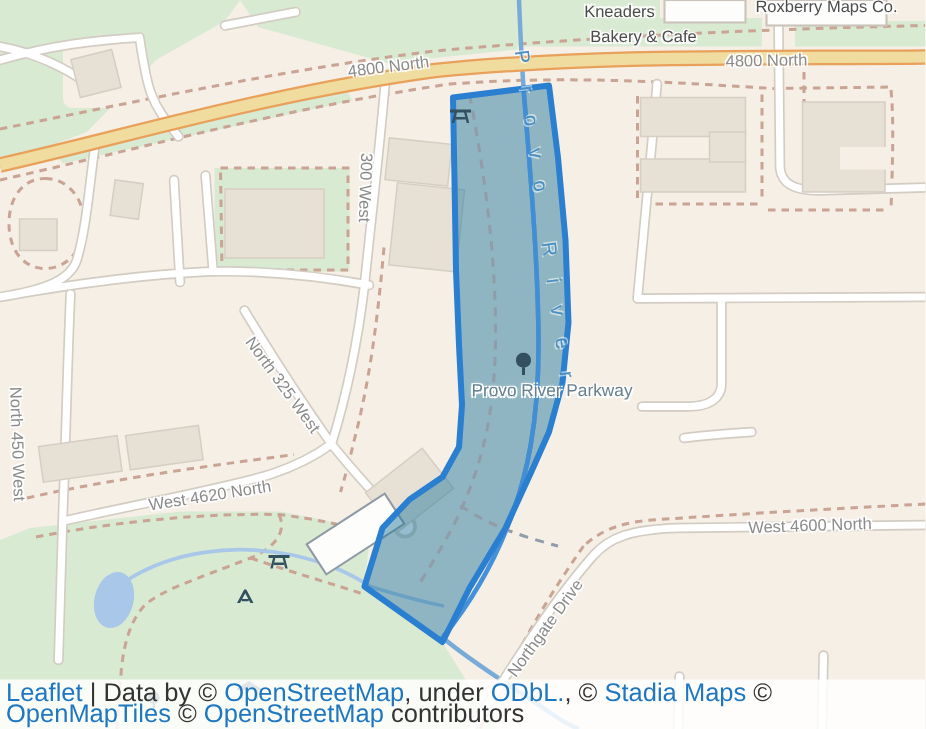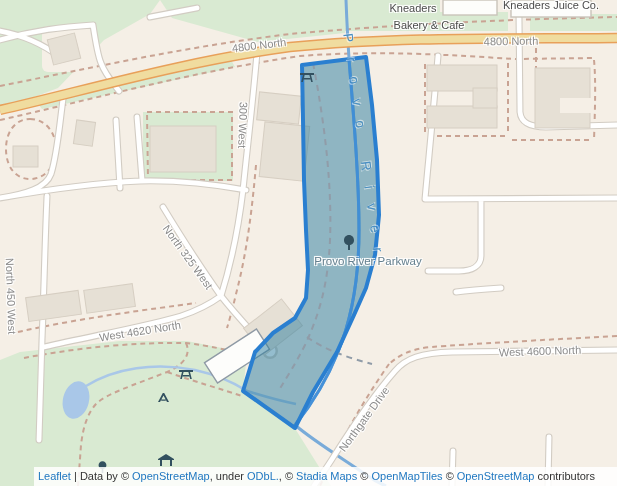--- a/index.html
+++ b/index.html
@@ -9,21 +9,21 @@
   .lbl{position:absolute;transform:translate(-50%,-50%);white-space:nowrap;pointer-events:none;
        text-shadow:-1px -1px 0 #fff,1px -1px 0 #fff,-1px 1px 0 #fff,1px 1px 0 #fff,0 0 3px #fff;}
   .street{font-size:11px;color:#8b8b8b;}
   .poi{font-size:11px;color:#4c4c4c;}
   .park-label{font-size:11.5px;color:#65808f;}
   .water-label{font-size:13.5px;color:#4a8fc2;letter-spacing:15px;
        text-shadow:-1px -1px 0 rgba(255,255,255,.55),1px 1px 0 rgba(255,255,255,.55);}
   .micon{position:absolute;pointer-events:none;}
   .micon svg{fill:#32505f;display:block;}
   #attribution{position:absolute;right:0;bottom:0;background:rgba(255,255,255,0.85);
-       font-size:11px;line-height:14px;color:#333;padding:2px 22px 3px 4px;}
+       font-size:17px;line-height:14px;color:#333;padding:2px 22px 3px 4px;}
   #attribution a{color:#1f77c0;text-decoration:none;cursor:pointer;}
 </style>
 </head>
 <body>
 
 <div id="map">
 
   <svg id="basemap" width="617" height="486" viewBox="0 0 617 486">
 
     <rect x="0" y="0" width="617" height="486" fill="#f5efe6"></rect>
@@ -145,21 +145,21 @@
     <path d="M349,60 C354,120 359,180 359,230 C359,280 352,318 338,352 C326,382 312,404 296,424" fill="none" stroke="#3f8ed8" stroke-width="3" opacity="0.9"></path>
     <g fill="none" stroke="#909ca8" stroke-width="2" stroke-dasharray="6 5">
       <path d="M313,63 C326,130 332,190 330,240 C328,285 319,315 305,345 C296,363 287,377 279,390"></path>
       <path d="M307,337 C325,350 349,358 372,364"></path>
     </g>
     <polygon points="302,65 366,57 372,105 377,160 379,215 375,255 366,288 354,315 337,352 313,392 295,428 243,391 255,352 273,333 295,318 306,298 308,270 306,230 304,180 303,120" fill="none" stroke="#2a7fd0" stroke-width="4" stroke-linejoin="round"></polygon>
   </svg>
 
   <div class="lbl poi" style="left:413px;top:8px;transform:translate(-50%,-50%);">Kneaders</div>
   <div class="lbl poi" style="left:413px;top:25px;transform:translate(-50%,-50%);padding-left:32px;">Bakery &amp; Cafe</div>
-  <div class="lbl poi" style="left:551px;top:5px;transform:translate(-50%,-50%);">Kneaders Juice Co.</div>
+  <div class="lbl poi" style="left:551px;top:5px;transform:translate(-50%,-50%);">Roxberry Maps Co.</div>
   <div class="lbl street" style="left:259px;top:45px;transform:translate(-50%,-50%) rotate(-7deg);">4800 North</div>
   <div class="lbl street" style="left:511px;top:41px;transform:translate(-50%,-50%) rotate(-1deg);">4800 North</div>
   <div class="lbl street" style="left:243px;top:125px;transform:translate(-50%,-50%) rotate(92deg);">300 West</div>
   <div class="lbl street" style="left:188px;top:257px;transform:translate(-50%,-50%) rotate(54deg);">North 325 West</div>
   <div class="lbl street" style="left:11px;top:296px;transform:translate(-50%,-50%) rotate(88deg);">North 450 West</div>
   <div class="lbl street" style="left:140px;top:331px;transform:translate(-50%,-50%) rotate(-9deg);">West 4620 North</div>
   <div class="lbl street" style="left:540px;top:351px;transform:translate(-50%,-50%) rotate(-2deg);">West 4600 North</div>
   <div class="lbl street" style="left:364px;top:419px;transform:translate(-50%,-50%) rotate(-54deg);">Northgate Drive</div>
   <div class="lbl park-label" style="left:368px;top:261px;transform:translate(-50%,-50%);">Provo River Parkway</div>
   <div class="lbl water-label" style="left:364px;top:150px;transform:translate(-50%,-50%) rotate(82deg);">Provo River</div>

